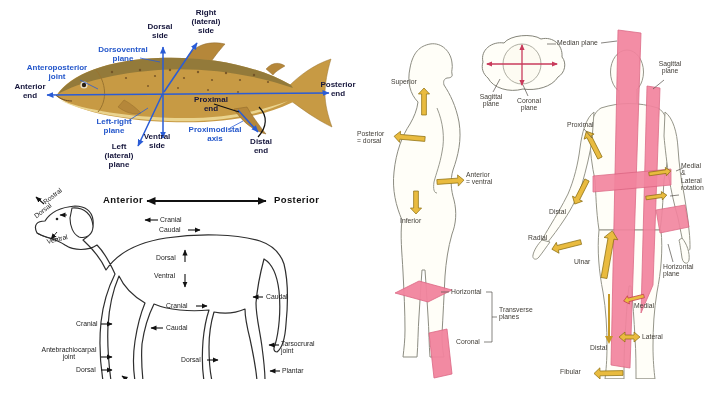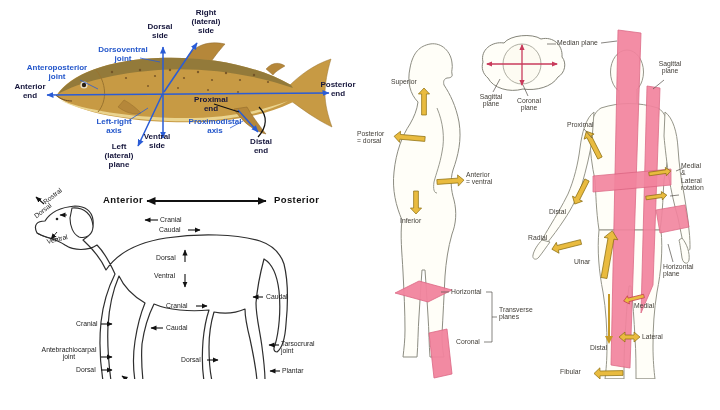--- a/index.html
+++ b/index.html
@@ -183,37 +183,37 @@
     </g>
   </g>
 </svg>
 
 <div class="lbl fishd c" style="left:206px;top:9px">Right
 (lateral)
 side</div>
 <div class="lbl fishd c" style="left:160px;top:23px">Dorsal
 side</div>
 <div class="lbl fishb c" style="left:123px;top:46px">Dorsoventral
-joint</div>
+plane</div>
 <div class="lbl fishb c" style="left:57px;top:64px">Anteroposterior
 joint</div>
 <div class="lbl fishd c" style="left:30px;top:83px">Anterior
 end</div>
 <div class="lbl fishd c" style="left:338px;top:81px">Posterior
 end</div>
 <div class="lbl fishd c" style="left:211px;top:96px">Proximal
 end</div>
 <div class="lbl fishb c" style="left:114px;top:118px">Left-right
-axis</div>
+plane</div>
 <div class="lbl fishd c" style="left:157px;top:133px">Ventral
 side</div>
 <div class="lbl fishd c" style="left:119px;top:143px">Left
 (lateral)
 plane</div>
-<div class="lbl fishb c" style="left:215px;top:118px">Proximodistal
+<div class="lbl fishb c" style="left:215px;top:126px">Proximodistal
 axis</div>
 <div class="lbl fishd c" style="left:261px;top:138px">Distal
 end</div>
 
 <div class="lbl dogbig" style="left:103px;top:195px">Anterior</div>
 <div class="lbl dogbig" style="left:274px;top:195px">Posterior</div>
 <div class="lbl dog r38" style="left:44px;top:199px">Rostral</div>
 <div class="lbl dog r38" style="left:35px;top:213px">Dorsal</div>
 <div class="lbl dog r14" style="left:47px;top:238px">Ventral</div>
 <div class="lbl dog" style="left:160px;top:216px">Cranial</div>

